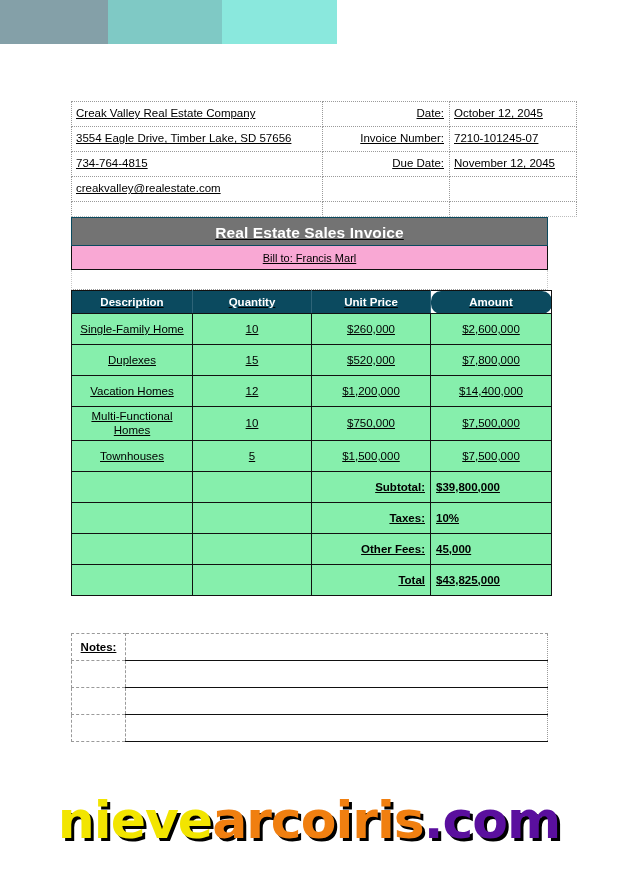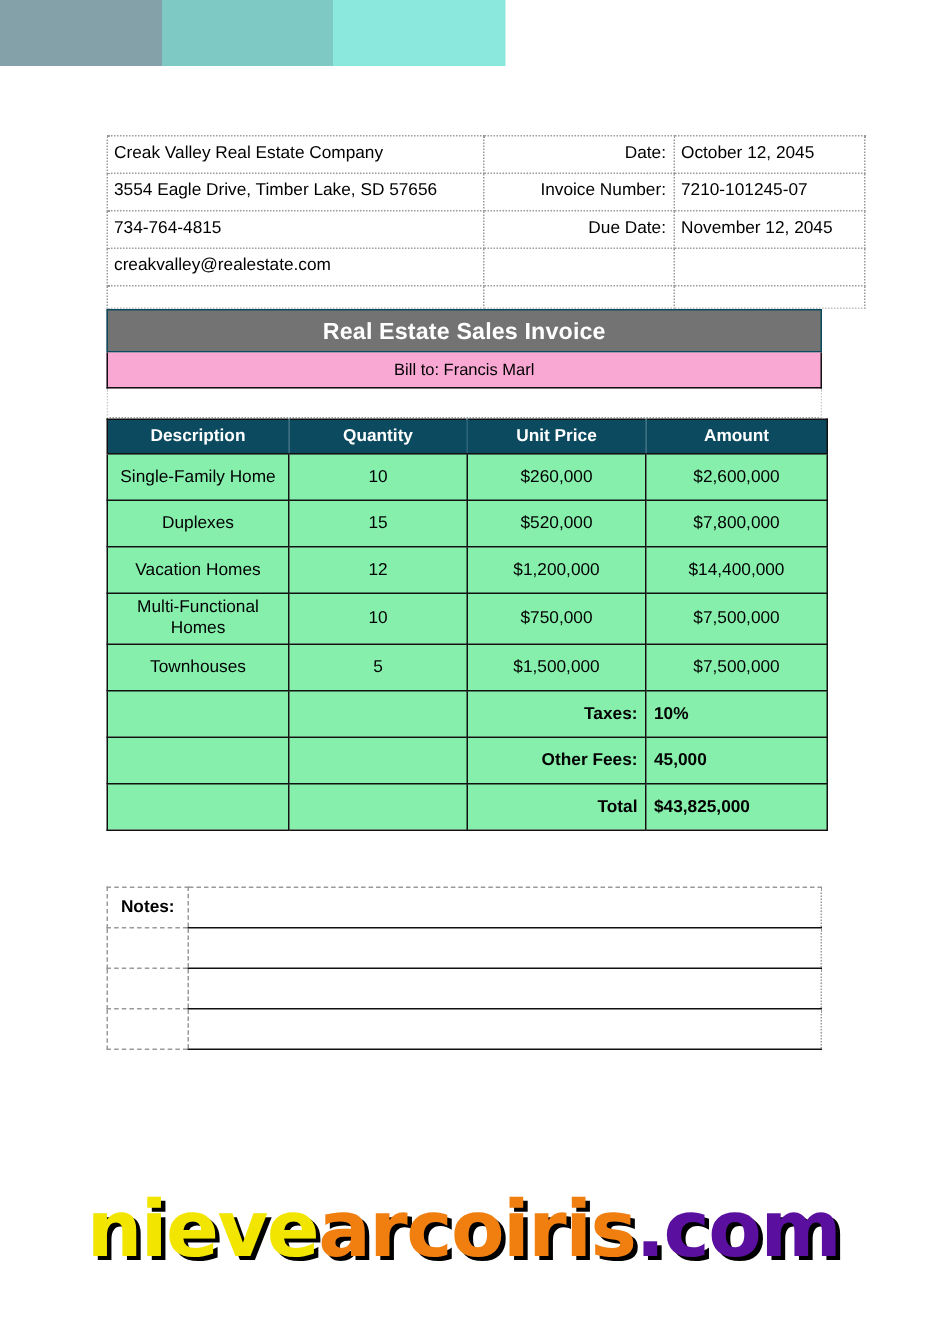--- a/index.html
+++ b/index.html
@@ -26,22 +26,23 @@
   }
   .topbar .blk { height: 44px; }
   .blk-1 { width: 108px; background: #84a0a8; }
   .blk-2 { width: 114px; background: #7fc9c5; }
   .blk-3 { width: 115px; background: #8ae8dd; }
 
   
   .sheet {
     position: absolute;
     left: 71px;
-    top: 90px;
+    top: 101px;
     width: 477px;
+    text-decoration: underline;
   }
 
   table { border-collapse: collapse; width: 100%; }
   td, th { padding: 0; font-weight: normal; }
 
   
   .info-table { table-layout: fixed; }
   .info-table td {
     border: 1px dotted #9a9a9a;
     height: 22px;
@@ -93,21 +94,21 @@
   .items th {
     background: #0b4a5f;
     color: #fff;
     font-size: 11.5px;
     font-weight: bold;
     height: 22px;
     text-align: center;
     border-right: 1px solid #2e6478;
     border-bottom: 1px solid #111;
   }
-  .items th:last-child { border-right: none; }
+  .items th:last-child { border-right: none; border-radius: 10px; }
   .items td {
     border: 1px solid #111;
     font-size: 11.5px;
     color: #000;
     text-align: center;
     height: 26px;
     padding: 2px 4px;
     vertical-align: middle;
     line-height: 1.25;
     background: #86efac;
@@ -249,20 +250,26 @@
         <td>$750,000</td>
         <td>$7,500,000</td>
       </tr>
       <tr>
         <td>Townhouses</td>
         <td>5</td>
         <td>$1,500,000</td>
         <td>$7,500,000</td>
       </tr>
 
+      <tr>
+        <td class="empty"></td>
+        <td class="empty"></td>
+        <td class="tot-label">Subtotal:</td>
+        <td class="tot-value">$39,800,000</td>
+      </tr>
       <tr>
         <td class="empty"></td>
         <td class="empty"></td>
         <td class="tot-label">Taxes:</td>
         <td class="tot-value">10%</td>
       </tr>
       <tr>
         <td class="empty"></td>
         <td class="empty"></td>
         <td class="tot-label">Other Fees:</td>

